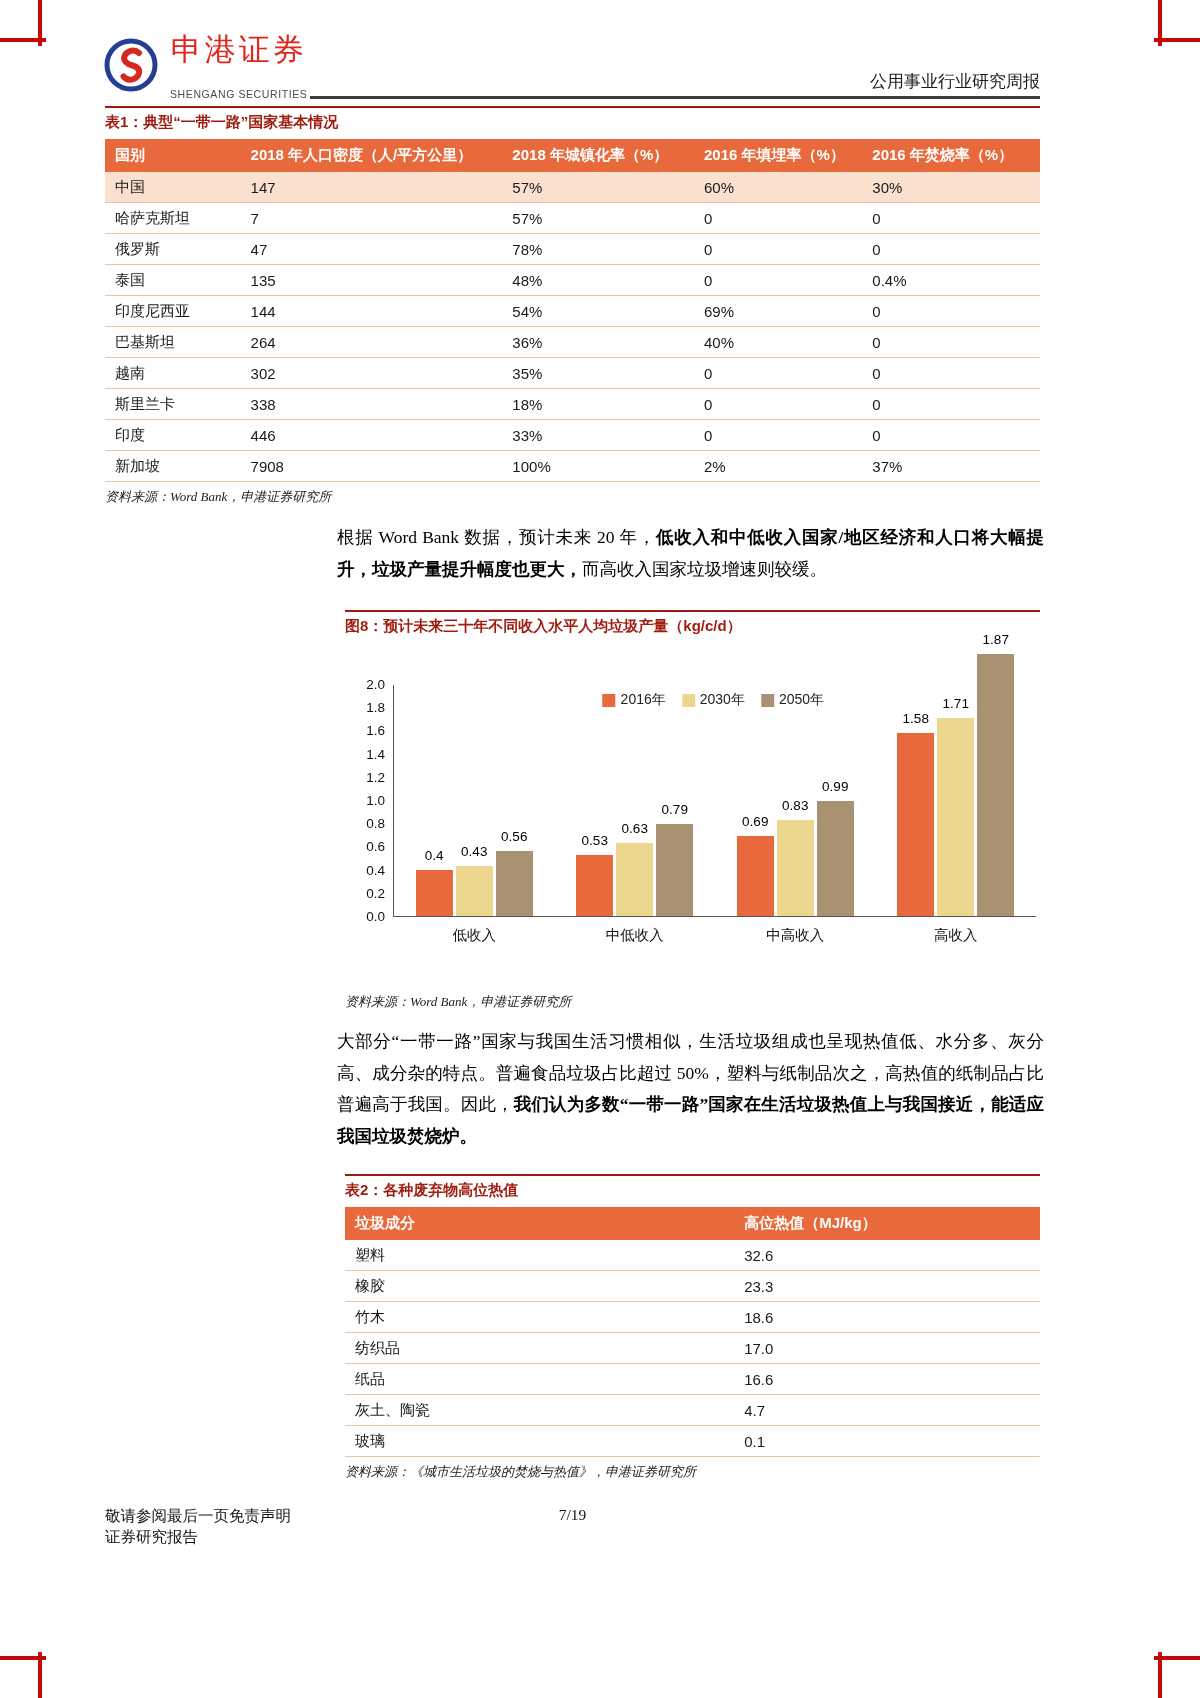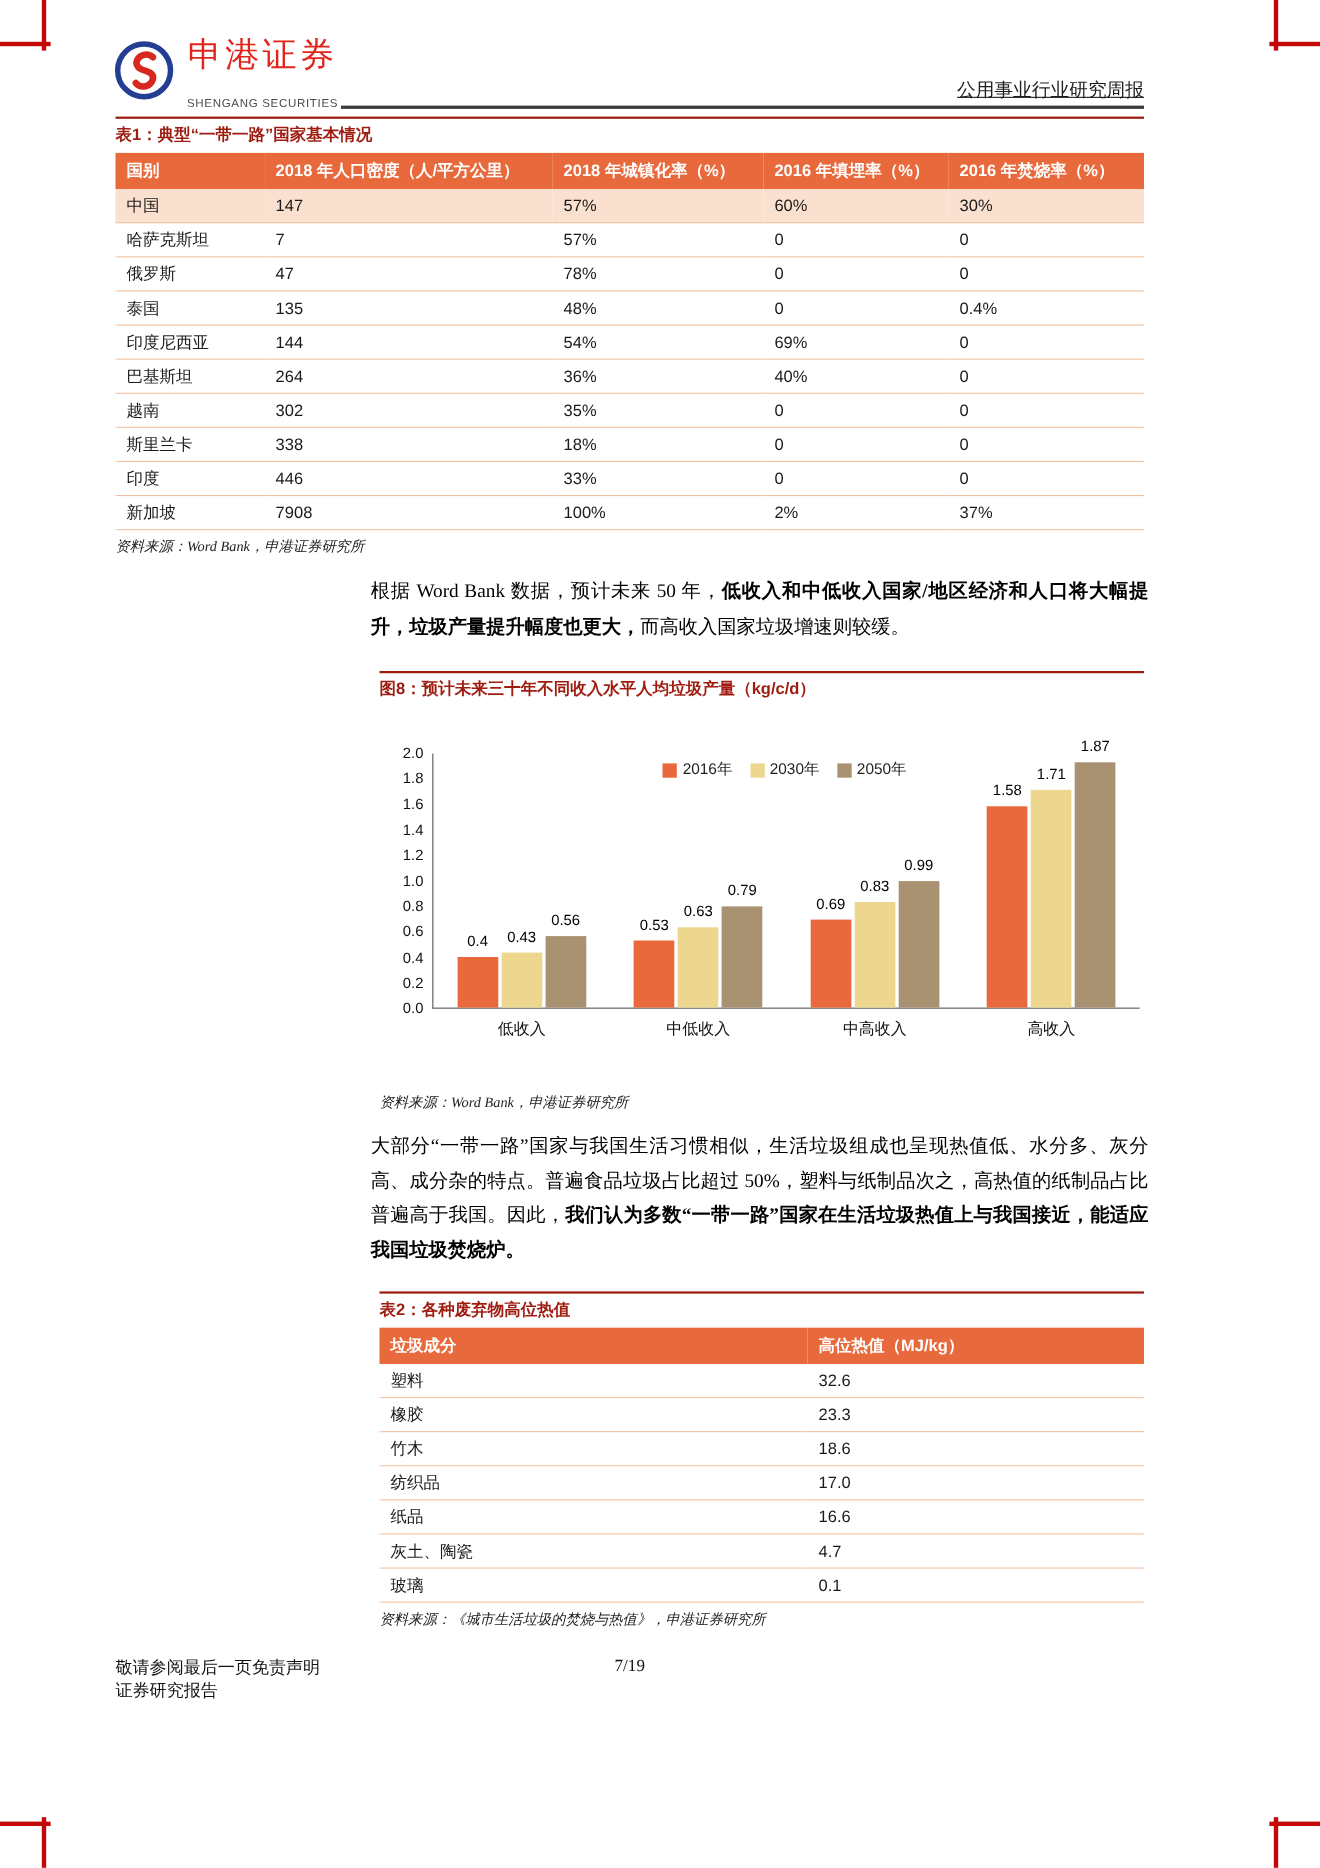--- a/index.html
+++ b/index.html
@@ -13,21 +13,21 @@
   .corner-h{position:absolute;width:46px;height:4px;background:#C40808;}
   .cv-tl{left:38px;top:0;} .cv-tr{right:38px;top:0;}
   .cv-bl{left:38px;bottom:0;} .cv-br{right:38px;bottom:0;}
   .ch-tl{left:0;top:38px;} .ch-tr{right:0;top:38px;}
   .ch-bl{left:0;bottom:38px;} .ch-br{right:0;bottom:38px;}
 
   
   .header-logo{position:absolute;left:103px;top:34px;display:flex;align-items:center;gap:11px;}
   .brand-cn{font-size:31px;font-weight:normal;color:#E0261C;letter-spacing:3px;line-height:1.05;text-align:center;}
   .brand-en{font-size:10.5px;color:#4a4a4a;letter-spacing:0.6px;margin-top:21px;}
-  .report-type{position:absolute;right:160px;top:70px;font-size:17px;color:#1d1d1d;text-decoration:underline;}
+  .report-type{position:absolute;right:160px;top:70px;font-size:17px;color:#1d1d1d;}
   .header-rule{position:absolute;left:310px;width:730px;top:96px;height:3px;background:#3d3d3d;}
 
   
   .block-title{border-top:2px solid #9A1A10;color:#9E1C10;font-weight:bold;font-size:15px;padding:5px 0 7px 0;}
   .source-note{font-style:italic;font-size:13px;color:#222;margin-top:6px;font-family:"Liberation Serif","DejaVu Serif",serif;}
 
   
   table.data-table{width:100%;border-collapse:collapse;table-layout:fixed;}
   .data-table th{background:#E8693B;color:#fff;text-align:left;font-size:15px;font-weight:bold;padding:7px 10px;}
   .data-table td{font-size:15px;color:#1a1a1a;padding:5.5px 10px;border-bottom:1px solid #F2C3A2;background:#fff;}
@@ -178,21 +178,21 @@
           <td>7908</td>
           <td>100%</td>
           <td>2%</td>
           <td>37%</td>
         </tr>
       </tbody>
   </table>
   <div class="source-note">资料来源：Word Bank，申港证券研究所</div>
 </div>
 
-<div class="para" id="para1"><span>根据 Word Bank 数据，预计未来 50 年，</span><span class="seg-bold">低收入和中低收入国家/地区经济和人口将大幅提升，垃圾产量提升幅度也更大，</span><span>而高收入国家垃圾增速则较缓。</span></div>
+<div class="para" id="para1"><span>根据 Word Bank 数据，预计未来 20 年，</span><span class="seg-bold">低收入和中低收入国家/地区经济和人口将大幅提升，垃圾产量提升幅度也更大，</span><span>而高收入国家垃圾增速则较缓。</span></div>
 
 <div class="block-chart">
   <div class="block-title">图8：预计未来三十年不同收入水平人均垃圾产量（kg/c/d）</div>
   <div class="chart-canvas">
     <div id="y-axis">
         <div class="y-tick" style="bottom: 51px;">0.0</div>
         <div class="y-tick" style="bottom: 74.2px;">0.2</div>
         <div class="y-tick" style="bottom: 97.4px;">0.4</div>
         <div class="y-tick" style="bottom: 120.6px;">0.6</div>
         <div class="y-tick" style="bottom: 143.8px;">0.8</div>
@@ -254,21 +254,21 @@
           </div>
           <span class="cat-label">中高收入</span>
         </div>
         <div class="bar-group">
           <div class="bar" style="height: 183.28px; background: rgb(232, 105, 59);">
             <span class="bar-label">1.58</span>
           </div>
           <div class="bar" style="height: 198.36px; background: rgb(237, 215, 143);">
             <span class="bar-label">1.71</span>
           </div>
-          <div class="bar" style="height: 223px; background: rgb(169, 146, 114);">
+          <div class="bar" style="height: 262px; background: rgb(169, 146, 114);">
             <span class="bar-label">1.87</span>
           </div>
           <span class="cat-label">高收入</span>
         </div>
       </div>
   </div>
   <div class="source-note" style="margin-top:16px;">资料来源：Word Bank，申港证券研究所</div>
 </div>
 
 <div class="para" id="para2"><span>大部分“一带一路”国家与我国生活习惯相似，生活垃圾组成也呈现热值低、水分多、灰分高、成分杂的特点。普遍食品垃圾占比超过 50%，塑料与纸制品次之，高热值的纸制品占比普遍高于我国。因此，</span><span class="seg-bold">我们认为多数“一带一路”国家在生活垃圾热值上与我国接近，能适应我国垃圾焚烧炉。</span></div>

